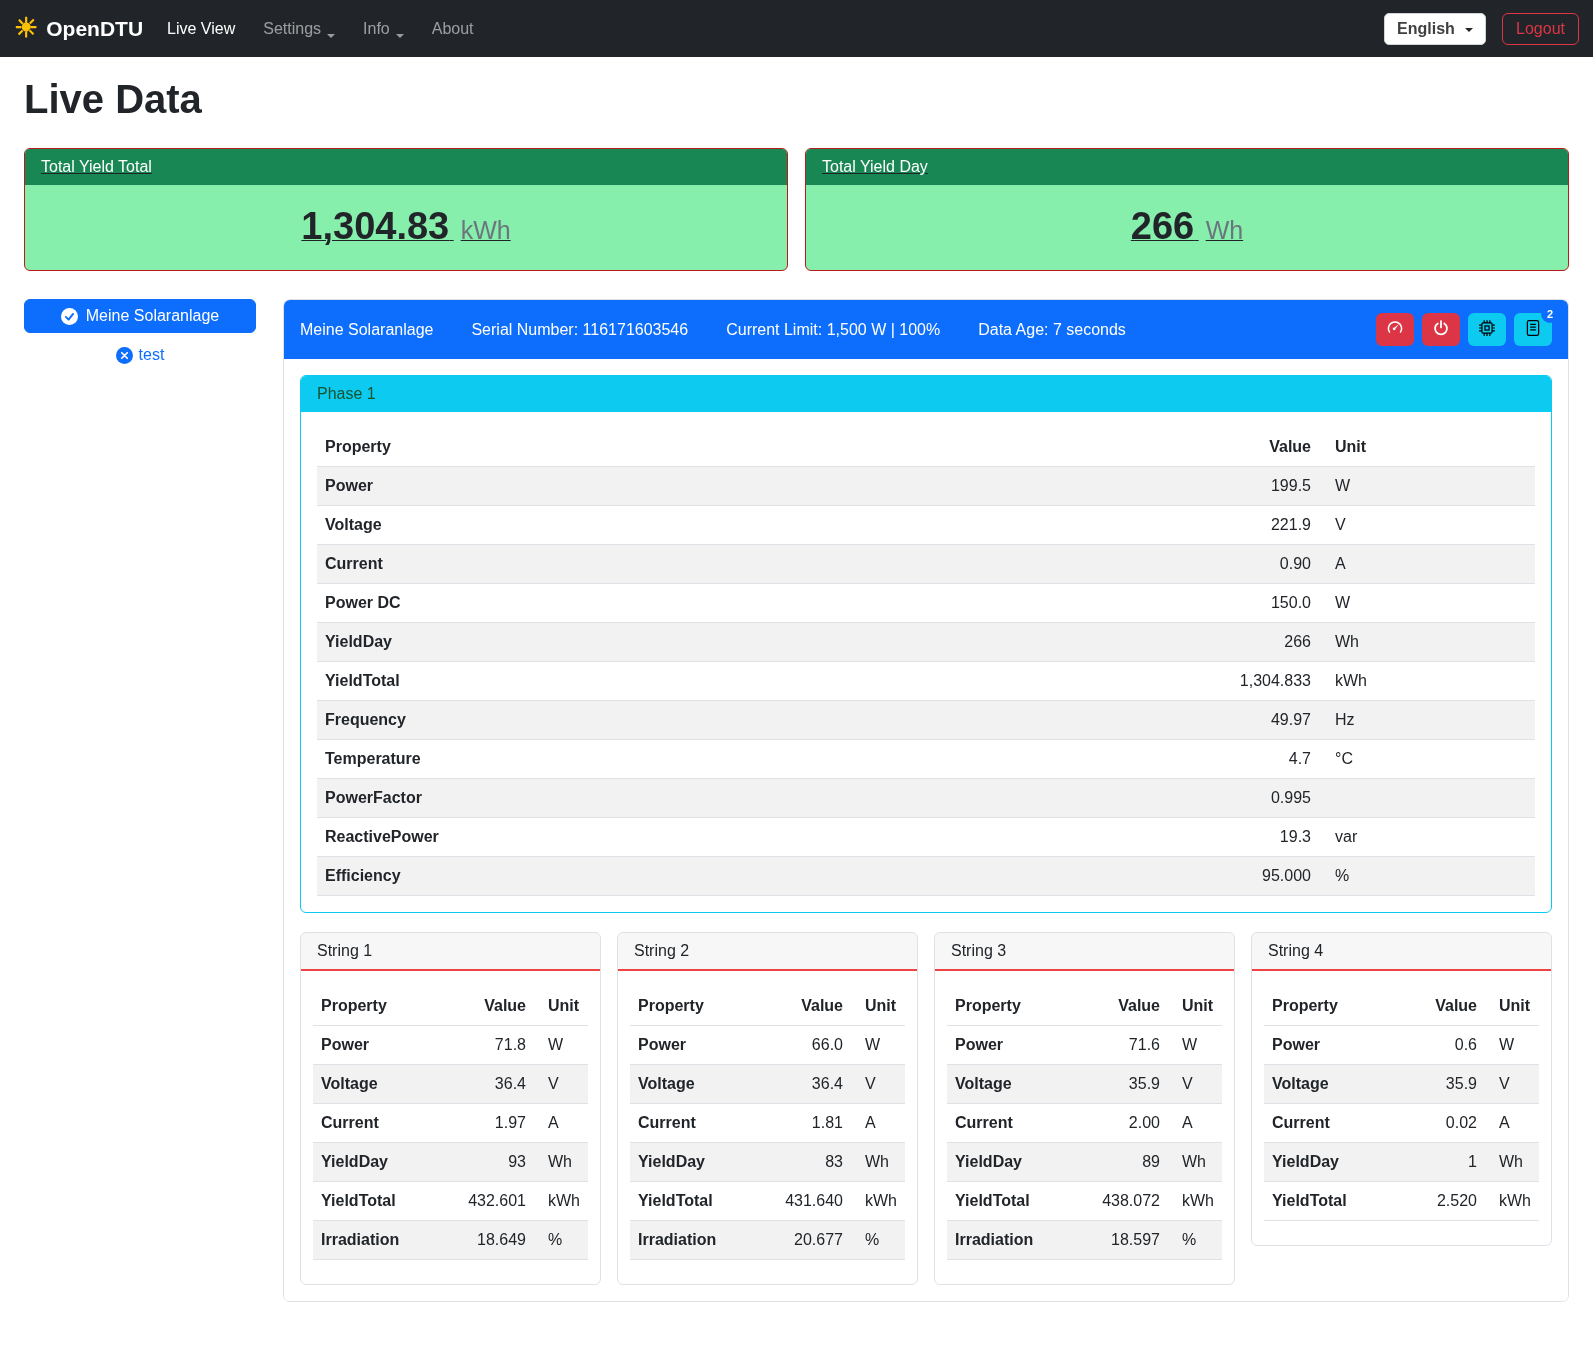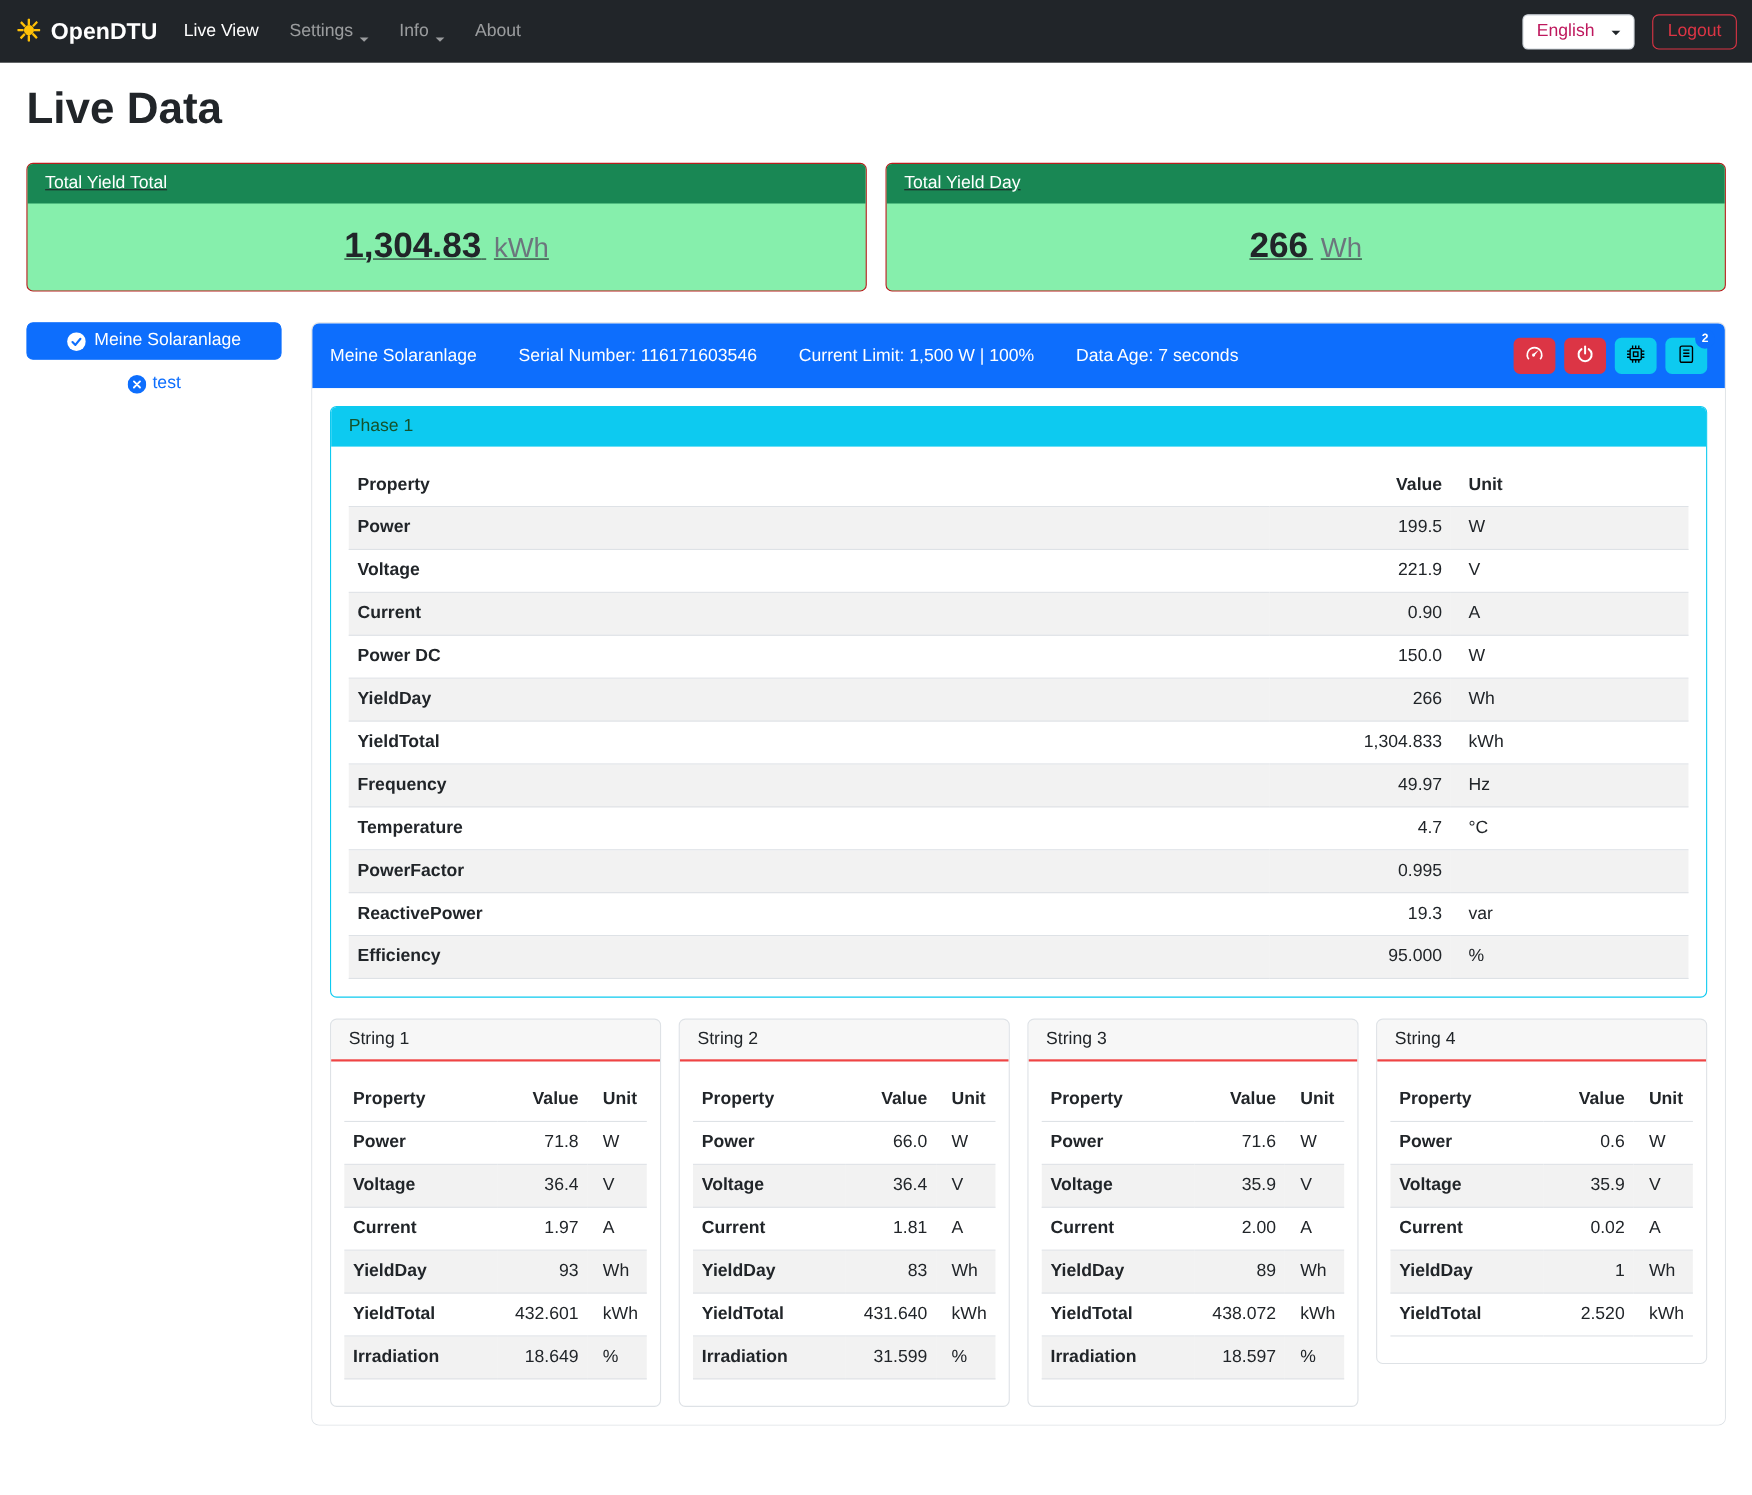--- a/index.html
+++ b/index.html
@@ -19,41 +19,41 @@
   }
   .brand { display:flex; align-items:center; gap:8px; color:#fff; font-size:21px; font-weight:700; cursor:pointer; }
   .sun-icon { color:#ffc107; font-size:27px; line-height:1; }
   .nav-links { display:flex; margin-left:10px; align-items:center; }
   .nav-link { color:rgba(255,255,255,.55); padding:8px 14px; font-size:16px; cursor:pointer; display:flex; align-items:flex-end; gap:6px; text-decoration:none; }
   .nav-link.active { color:#fff; }
   .caret { width:0; height:0; border-left:4px solid transparent; border-right:4px solid transparent; border-top:4.5px solid currentColor; display:inline-block; margin-top:3px; }
   .nav-right { margin-left:auto; display:flex; gap:16px; align-items:center; }
   .lang-select {
     background:#fff; border:1px solid #ced4da; border-radius:5px;
-    padding:6px 12px; font-size:16px; color:#be185d;
+    padding:6px 12px; font-size:16px; color:#404040;
     display:flex; align-items:center; gap:4px; justify-content:space-between;
-    min-width:102px; cursor:pointer;
+    min-width:102px; cursor:pointer;font-weight:bold;
   }
   .lang-select .caret { border-top-color:#212529; }
   .logout-btn {
     background:transparent; border:1px solid #dc3545; color:#dc3545;
     border-radius:6px; padding:6px 13px; font-size:16px; cursor:pointer;
     font-family:inherit;
   }
 
   
   .container { padding:0 24px; }
   .page-title { font-size:40px; font-weight:700; margin:20px 0 26px; }
 
   
   .summary-row { display:flex; gap:17px; margin-bottom:28px; }
   .summary-card { flex:1; border:1px solid #b91c1c; border-radius:6px; overflow:hidden; background:#86efac;text-decoration:underline; }
   .summary-header { background:#198754; color:#fff; padding:9px 16px; font-size:16px; }
   .summary-body { padding:20px 16px 22px; text-align:center; }
-  .summary-value { font-size:32px; font-weight:700; color:#212529;text-align:right; }
+  .summary-value { font-size:38px; font-weight:700; color:#212529;text-align:right; }
   .summary-unit { font-size:25px; color:#6c757d; margin-left:7px; }
 
   
   .content-row { display:flex; gap:27px; align-items:flex-start; padding-bottom:30px; }
   .sidebar { width:232px; flex-shrink:0; }
   .inverter-btn {
     width:100%; background:#0d6efd; border:1px solid #0d6efd; color:#fff;
     border-radius:6px; padding:7px 12px; font-size:16px; font-family:inherit;
     display:flex; align-items:center; justify-content:center; gap:8px; cursor:pointer;
   }
@@ -410,21 +410,21 @@
                     </tr>
 
                     <tr>
                       <th class="prop">YieldTotal</th>
                       <td class="val">431.640</td>
                       <td class="unit">kWh</td>
                     </tr>
 
                     <tr>
                       <th class="prop">Irradiation</th>
-                      <td class="val">31.599</td>
+                      <td class="val">20.677</td>
                       <td class="unit">%</td>
                     </tr>
                   </tbody>
               </table>
             </div>
           </div>
 
           <div class="string-card">
             <div class="string-header">String 3</div>
             <div class="string-body">

